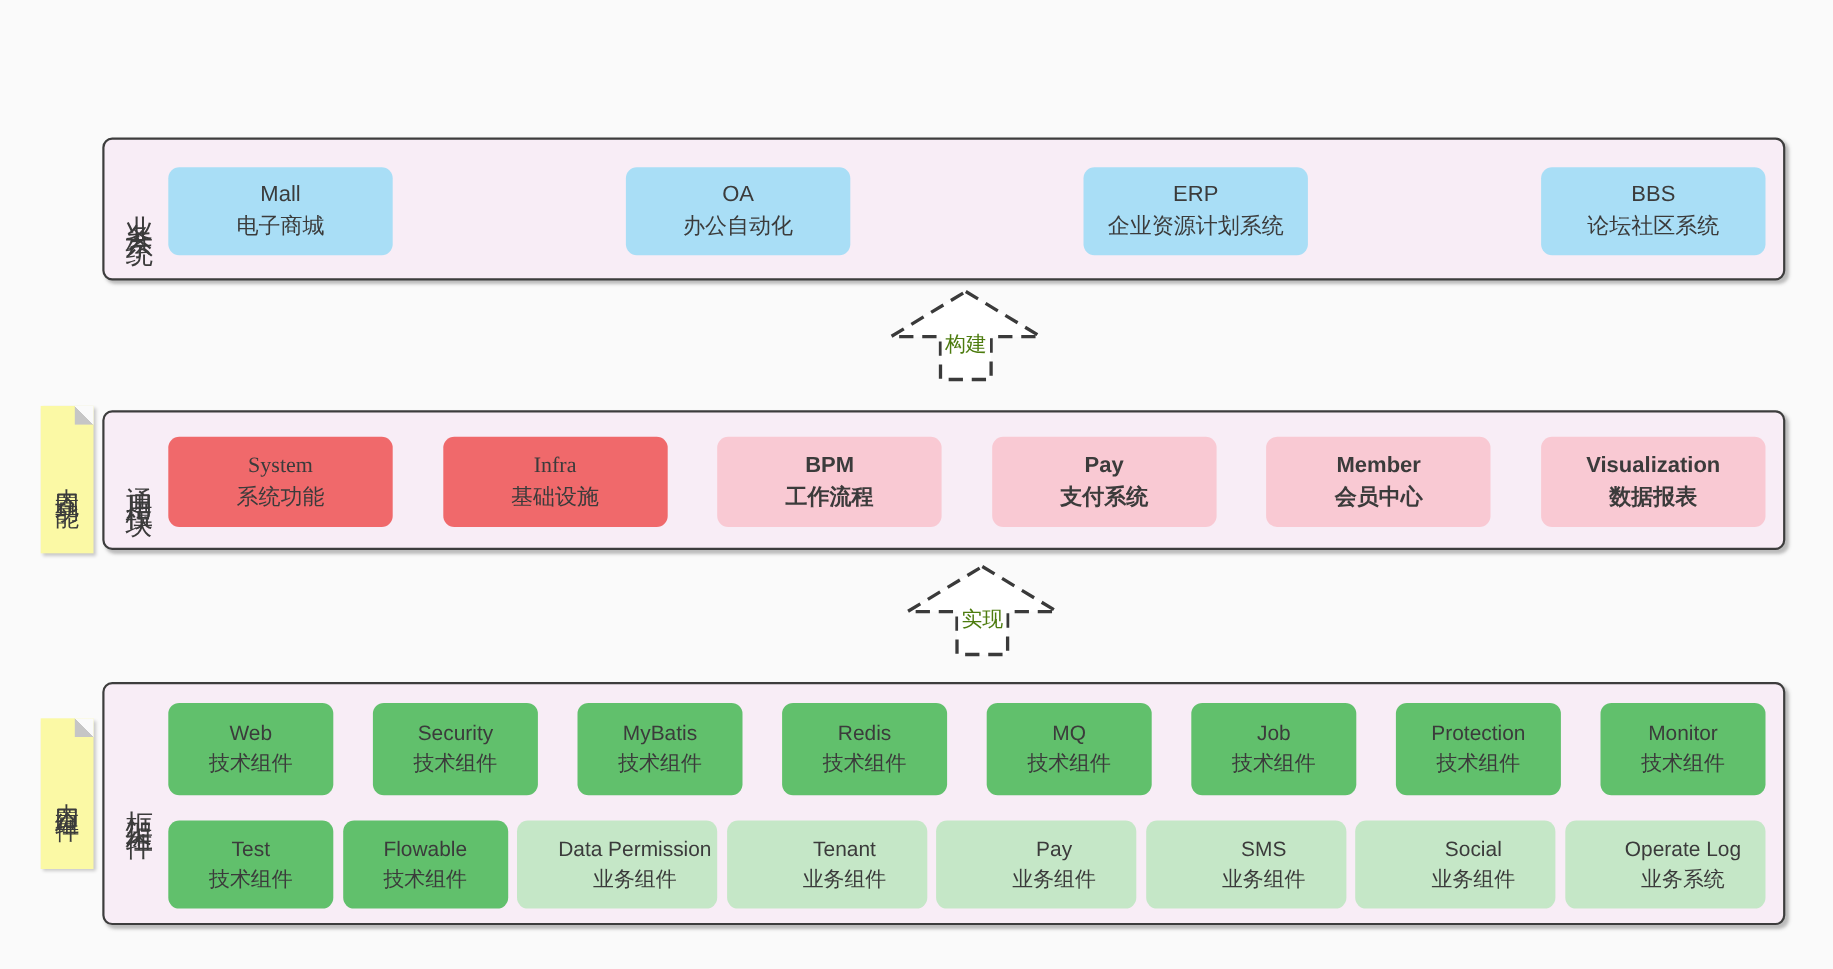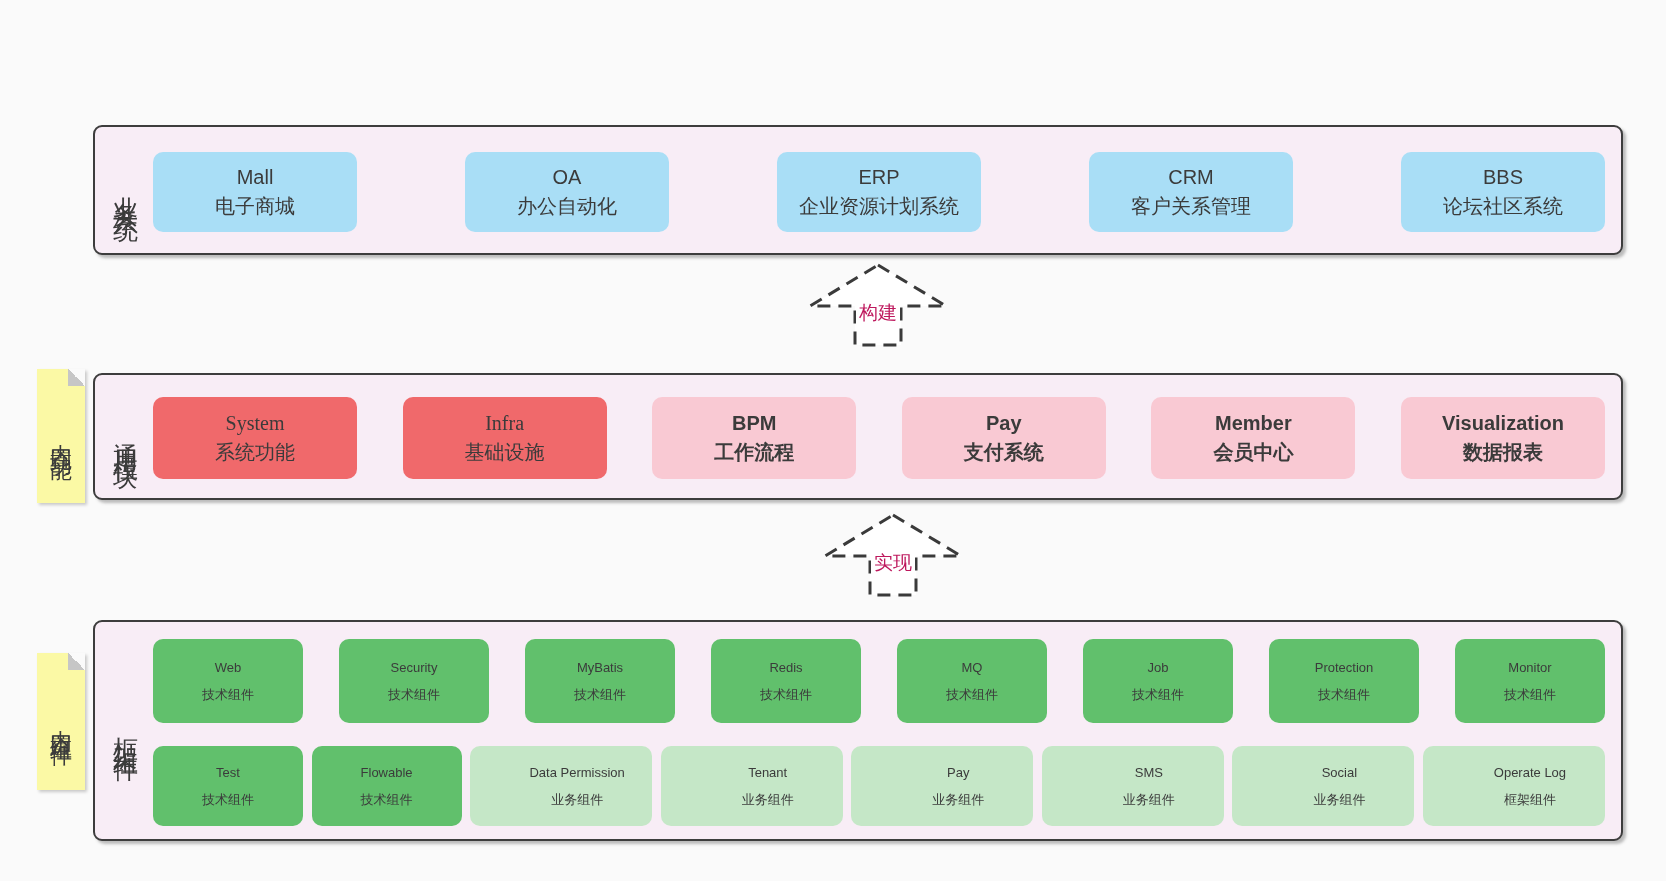--- a/index.html
+++ b/index.html
@@ -31,21 +31,21 @@
   .band-business .box-row{top:25px;height:80px;gap:40px;}
   .band-modules .box-row{top:22px;height:82px;}
   .band-components .row-1{top:17px;height:84px;}
   .band-components .row-2{top:124px;height:80px;}
   .box{
     display:flex;align-items:center;justify-content:center;
     text-align:center;border-radius:10px;
     white-space:pre-line;font-size:20px;line-height:29px;color:#3b3b3b;
   }
   .box.w6{flex:0 0 204px;}
-  .box.w8{flex:0 0 150px;font-size:13px;line-height:27px;}
+  .box.w8{flex:0 0 150px;font-size:19px;line-height:27px;}
   .blue{background:#a9def6;}
   .red{background:#f0696b;font-family:Liberation Serif, serif;}
   .pink{background:#f9c9d3;font-weight:bold;}
   .green{background:#61c06c;}
   .lightgreen{background:#c5e7c7;padding-left:32px;}
   
   .tag{
     position:absolute;left:37px;width:48px;background:#fbf9a5;
     box-shadow:2px 2px 3px rgba(0,0,0,.2);z-index:3;
   }
@@ -60,40 +60,38 @@
     writing-mode:vertical-lr;text-orientation:upright;
     font-size:22px;letter-spacing:5px;color:#3b3b3b;white-space:nowrap;
   }
   
   .arrow{position:absolute;width:150px;height:88px;z-index:2;}
   .arrow svg{display:block;}
   .arrow-build{left:803px;top:260px;}
   .arrow-implement{left:818px;top:510px;}
   .arrow-label{
     position:absolute;left:50%;top:40px;transform:translateX(-50%);
-    background:#ffffff;padding:0 3px;font-size:19px;color:#be185d;
+    background:#ffffff;padding:0 3px;font-size:19px;color:#4d7c0f;
     white-space:nowrap;
   }
 </style>
 </head>
 <body>
 
 <div id="canvas">
 
   <div class="band band-business">
     <div class="v-label">业务系统</div>
     <div class="box-row">
       <div class="box w6 blue"><span>Mall
 电子商城</span></div>
       <div class="box w6 blue"><span>OA
 办公自动化</span></div>
       <div class="box w6 blue"><span>ERP
 企业资源计划系统</span></div>
-      <div class="box w6 blue"><span>CRM
-客户关系管理</span></div>
       <div class="box w6 blue"><span>BBS
 论坛社区系统</span></div>
     </div>
   </div>
 
   <div class="arrow arrow-build">
     <svg width="150" height="88" viewBox="0 0 150 88">
       <polygon points="75,5 143,46 98,46 98,85 52,85 52,46 7,46" fill="#ffffff" stroke="#3a3a3a" stroke-width="3" stroke-dasharray="13 8" stroke-linejoin="miter"></polygon>
     </svg>
     <div class="arrow-label">构建</div>
@@ -161,17 +159,17 @@
 业务组件</span></div>
       <div class="box w8 lightgreen"><span>Tenant
 业务组件</span></div>
       <div class="box w8 lightgreen"><span>Pay
 业务组件</span></div>
       <div class="box w8 lightgreen"><span>SMS
 业务组件</span></div>
       <div class="box w8 lightgreen"><span>Social
 业务组件</span></div>
       <div class="box w8 lightgreen"><span>Operate Log
-框架组件</span></div>
+业务系统</span></div>
     </div>
   </div>
 
 </div>
 
 </body></html>

